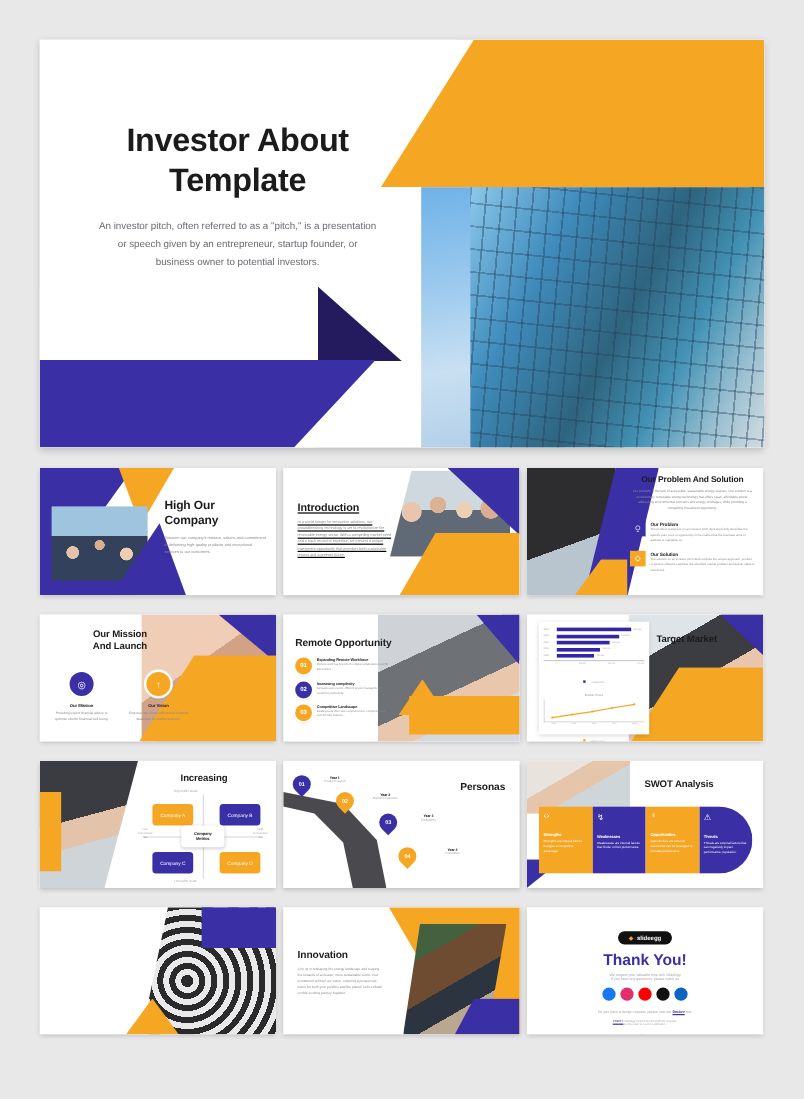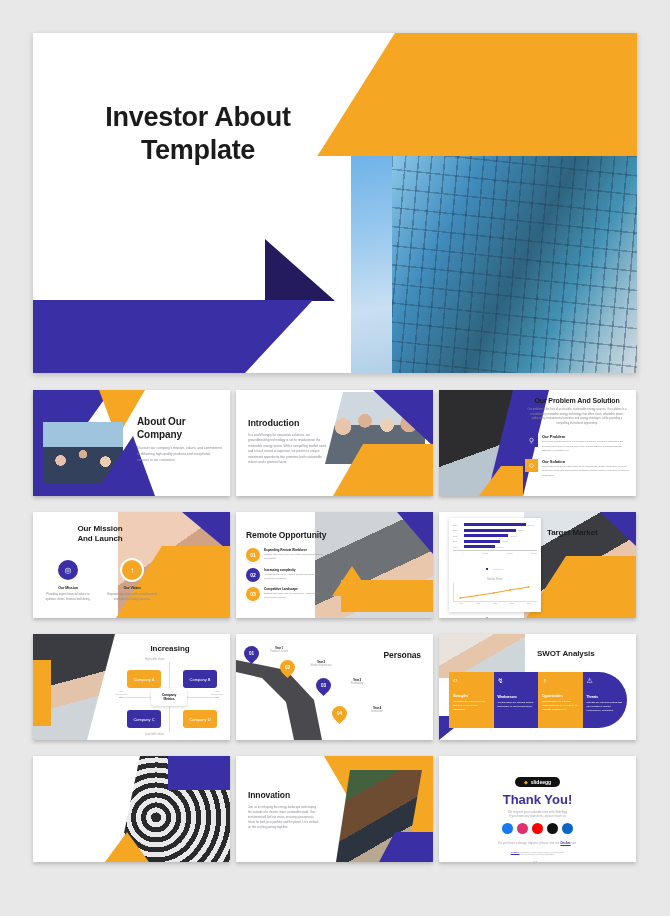--- a/index.html
+++ b/index.html
@@ -212,44 +212,49 @@
     <div class="hero-white-wedge"></div>
     <div class="hero-white-lower"></div>
     <div class="hero-navy"></div>
     <div class="hero-purple"></div>
 
     <div class="hero-text">
       <div class="hero-title">
         <div>Investor About</div>
         <div>Template</div>
       </div>
+      <div class="hero-sub">
+        <div>An investor pitch, often referred to as a "pitch," is a presentation</div>
+        <div>or speech given by an entrepreneur, startup founder, or</div>
+        <div>business owner to potential investors.</div>
+      </div>
     </div>
   </div>
 
   <div class="grid">
 
     <div class="slide">
       <div class="s1-purple"></div>
       <div class="s1-orange2"></div>
       <div class="s1-photo"></div>
       <div class="s1-tri"></div>
       <div style="position:absolute;left:104px;top:26px;width:86px;">
         <div class="st" style="font-size:10px;line-height:1.25;">
-          <div>About Our</div>
+          <div>High Our</div>
           <div>Company</div>
         </div>
         <div class="body-txt" style="font-size:3.3px;margin-top:5px;">Discover our company's mission, values, and commitment to delivering high-quality products and exceptional services to our customers.</div>
       </div>
     </div>
 
     <div class="slide">
       <div class="s2-photo"></div>
       <div class="s2-purple"></div>
       <div class="s2-orange"></div>
-      <div style="position:absolute;left:12px;top:28px;width:78px;">
+      <div style="position:absolute;left:12px;top:28px;width:78px;text-decoration:underline;">
         <div class="st" style="font-size:9px;">Introduction</div>
         <div class="body-txt" style="font-size:3.1px;margin-top:5px;">In a world hungry for innovative solutions, our groundbreaking technology is set to revolutionize the renewable energy sector. With a compelling market need and a track record of expertise, we present a unique investment opportunity that promises both sustainable returns and a greener future.</div>
       </div>
     </div>
 
     <div class="slide">
       <div class="s3-photo"></div>
       <div class="s3-purple"></div>
       <div class="s3-orange"></div>
       <div style="position:absolute;left:86px;top:7px;width:104px;">

